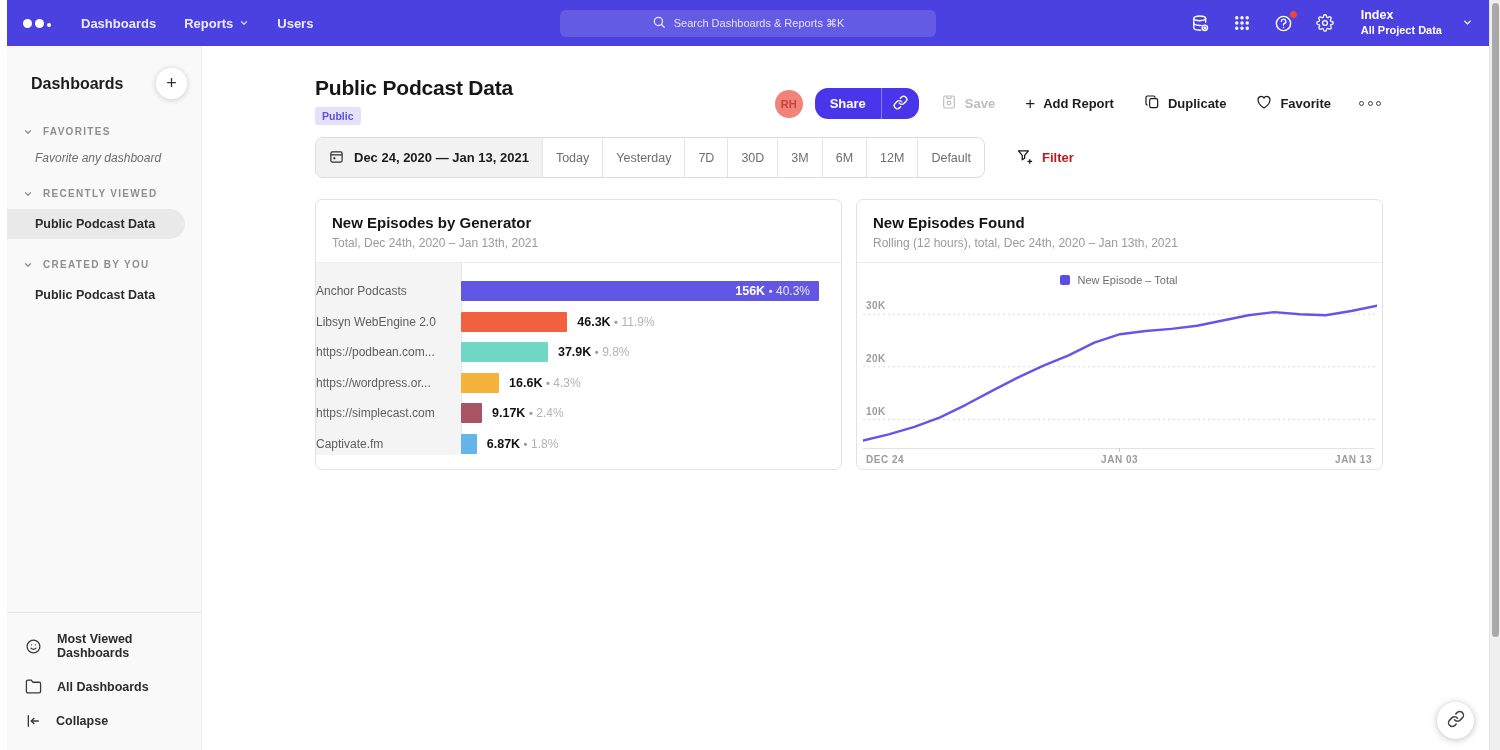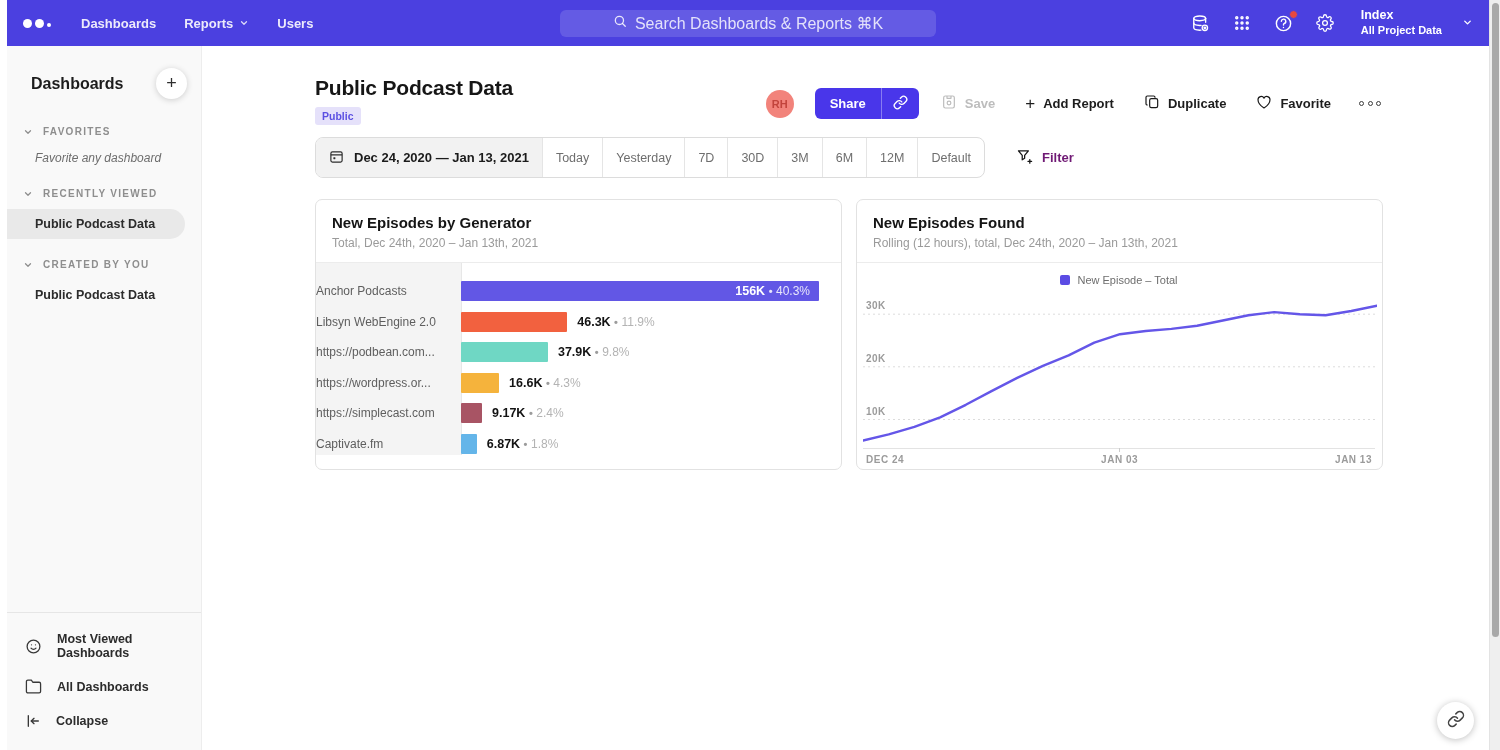--- a/index.html
+++ b/index.html
@@ -18,21 +18,21 @@
   .navbar { position:absolute; left:7px; top:0; width:1482px; height:46px; background:#4b40e0;
     display:flex; align-items:center; padding:0 16px; z-index:20; }
   .logo { display:flex; align-items:flex-end; gap:3px; margin-right:30px; height:10px; }
   .logo i { display:block; width:9px; height:9px; border-radius:50%; background:#fff; }
   .logo i.sm { width:4px; height:4px; margin-bottom:1px; }
   .nav-items { display:flex; align-items:center; gap:28px; }
   .nav-item { display:flex; align-items:center; gap:6px; color:#eceafb; font-size:13px; font-weight:700; cursor:pointer; }
   .nav-item svg { opacity:.9; }
   .search { position:absolute; left:50%; transform:translateX(-50%); width:376px; height:27px; border-radius:6px;
     background:rgba(255,255,255,0.14); display:flex; align-items:center; justify-content:center; gap:8px;
-    color:rgba(255,255,255,0.82); font-size:16px; cursor:text; }
+    color:rgba(255,255,255,0.82); font-size:11px; cursor:text; }
   .nav-right { margin-left:auto; display:flex; align-items:center; gap:23px; }
   .nav-icon { position:relative; display:flex; align-items:center; color:#fff; cursor:pointer; }
   .nav-badge { position:absolute; top:-4px; right:-5px; width:9px; height:9px; border-radius:50%; background:#e8483f; border:1.5px solid #4b40e0; }
   .project { display:flex; align-items:center; gap:20px; color:#fff; cursor:pointer; margin-left:4px; }
   .project .pname { font-size:12.5px; font-weight:700; line-height:1.25; }
   .project .pscope { font-size:11px; font-weight:700; line-height:1.25; }
 
   
   .sidebar { position:absolute; left:7px; top:46px; width:195px; height:704px; background:#f9f9f9;
     border-right:1px solid #ededed; display:flex; flex-direction:column; z-index:10; }
@@ -52,38 +52,38 @@
   
   .main { position:absolute; left:202px; top:46px; width:1287px; height:704px; background:#fff; padding:30px 106px 0 113px; }
 
   .page-head { display:flex; align-items:flex-start; }
   .page-title { font-size:21px; font-weight:700; color:#161616; letter-spacing:-0.2px; }
   .page-badge { display:inline-block; margin-top:7px; background:#e5e1fa; color:#5b4fe2; font-size:10.5px; font-weight:700;
     padding:3px 7px; border-radius:3px; }
   .actions { margin-left:auto; display:flex; align-items:center; margin-top:12px; }
   .avatar { width:28px; height:28px; border-radius:50%; background:#f2837b; color:#c2443c; font-size:11px; font-weight:700;
     display:flex; align-items:center; justify-content:center; cursor:pointer; }
-  .share-group { display:flex; border-radius:6px; overflow:hidden; margin-left:21px; cursor:pointer; }
+  .share-group { display:flex; border-radius:13px; overflow:hidden; margin-left:12px; cursor:pointer; }
   .share-main { background:#4936ea; color:#fff; font-size:13px; font-weight:700; padding:8px 15px; border:none; cursor:pointer; }
   .share-link { background:#4936ea; border:none; border-left:1px solid rgba(255,255,255,0.35); padding:0 11px; display:flex; align-items:center; cursor:pointer; }
   .act { display:flex; align-items:center; gap:8px; font-size:13px; font-weight:700; color:#1d1d1d; background:none; border:none;
     font-family:inherit; cursor:pointer; margin-left:30px; }
   .act.disabled { color:#bdbdbd; cursor:default; margin-left:22px;align-items:center; }
   .act .plus { font-size:17px; font-weight:400; line-height:1; }
   .more-dots { display:flex; gap:3.5px; margin-left:26px; cursor:pointer; padding:4px 2px; background:none; border:none; }
   .more-dots i { width:5px; height:5px; border:1.5px solid #3c3c3c; border-radius:50%; display:block; }
 
   
   .date-row { display:flex; align-items:center; margin-top:12px; }
   .seg-control { display:flex; border:1px solid #dcdcdc; border-radius:8px; height:41px; overflow:hidden; background:#fff; }
   .seg { display:flex; align-items:center; padding:0 13px; font-size:12.5px; color:#6e6e6e; border-right:1px solid #e5e5e5;
     background:none; font-family:inherit; cursor:pointer; white-space:nowrap; border-top:none; border-bottom:none; border-left:none; }
   .seg:last-child { border-right:none; }
   .seg.date { background:#f2f2f2; gap:10px; color:#1b1b1b; font-weight:700; font-size:13px; }
-  .filter-btn { margin-left:31px; display:flex; align-items:center; gap:9px; font-size:13px; font-weight:700; color:#701a75;
+  .filter-btn { margin-left:31px; display:flex; align-items:center; gap:9px; font-size:13px; font-weight:700; color:#b91c1c;
     background:none; border:none; font-family:inherit; cursor:pointer; }
 
   
   .cards { display:flex; gap:14px; margin-top:21px; }
   .card { width:527px; height:271px; border:1px solid #e2e2e2; border-radius:7px; background:#fff; overflow:hidden;
     display:flex; flex-direction:column; }
   .card-head { padding:14px 16px 12px; border-bottom:1px solid #ececec; }
   .card-title { font-size:15px; font-weight:700; color:#151515; }
   .card-sub { font-size:12px; color:#9a9a9a; margin-top:5px; }
 

